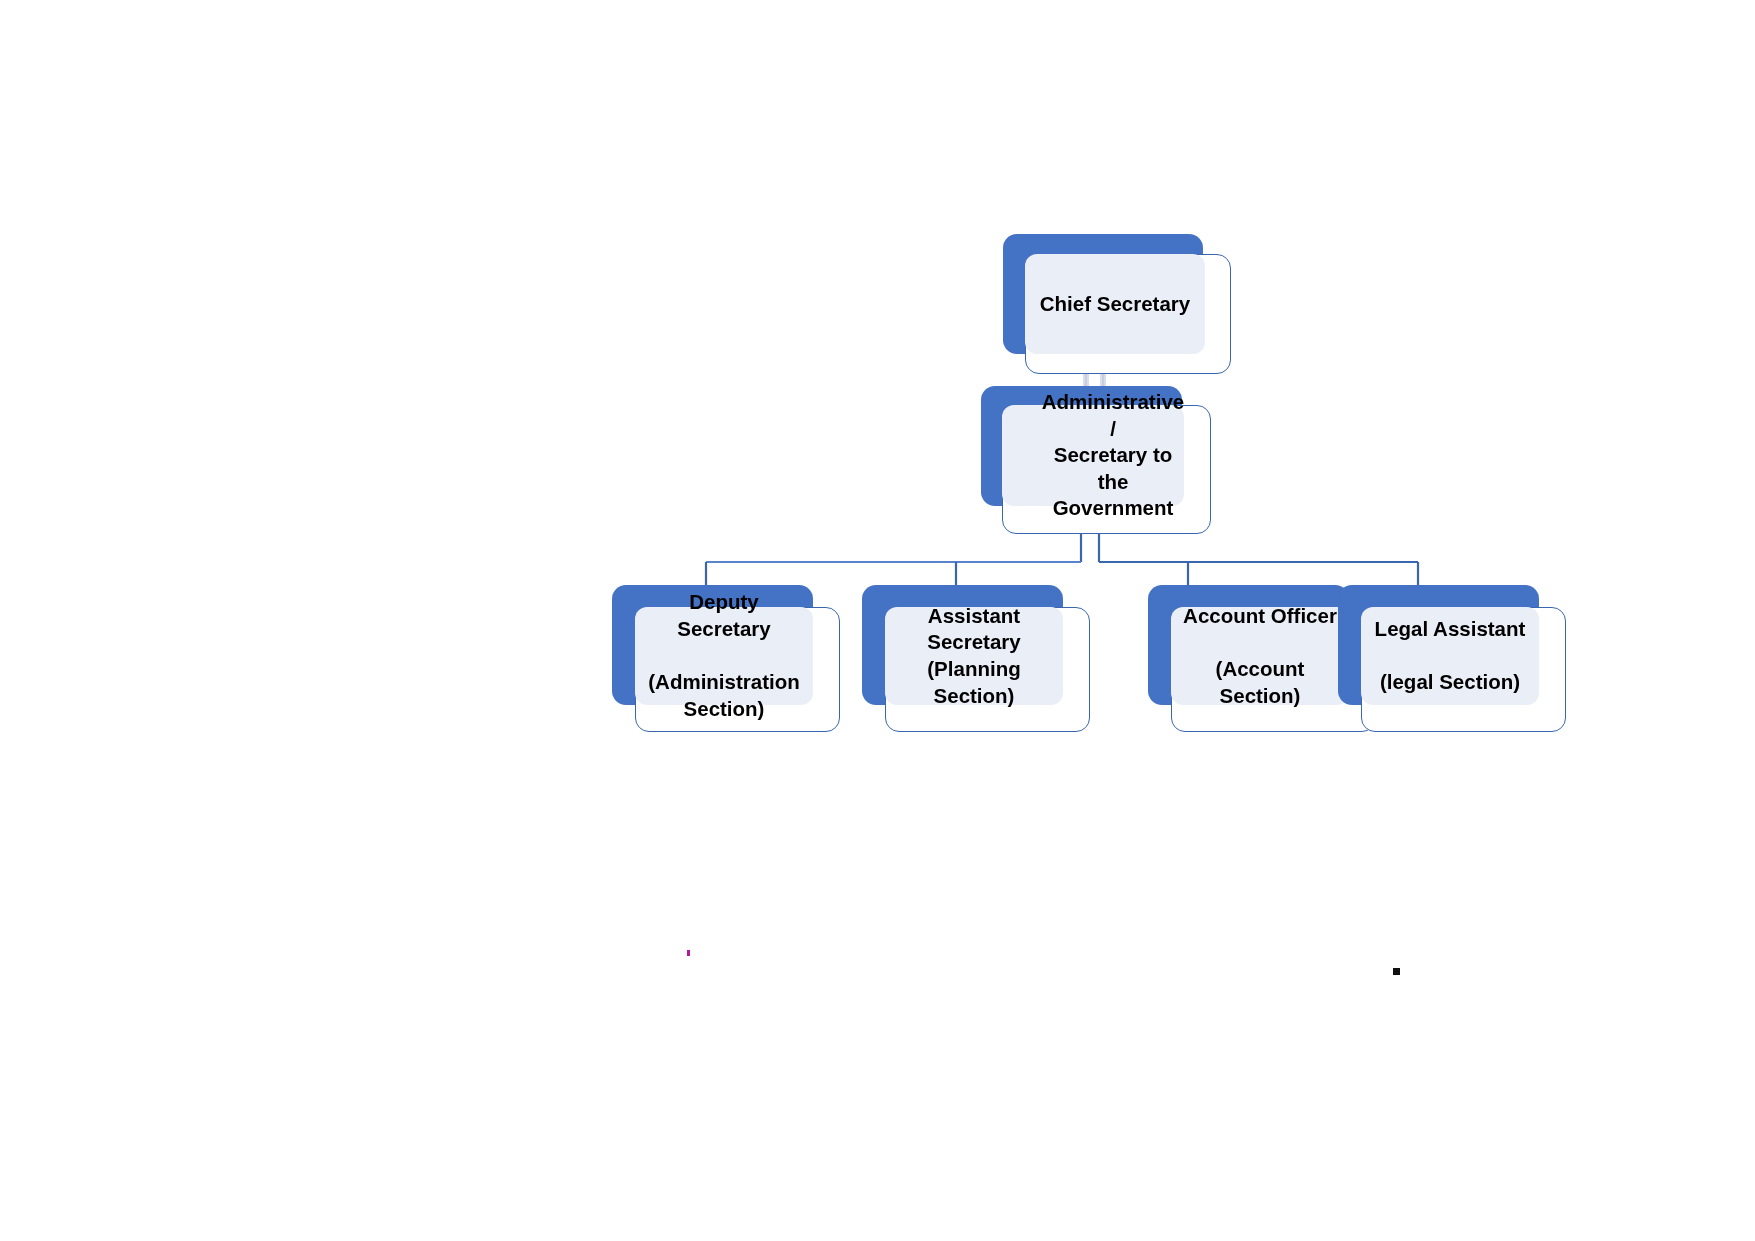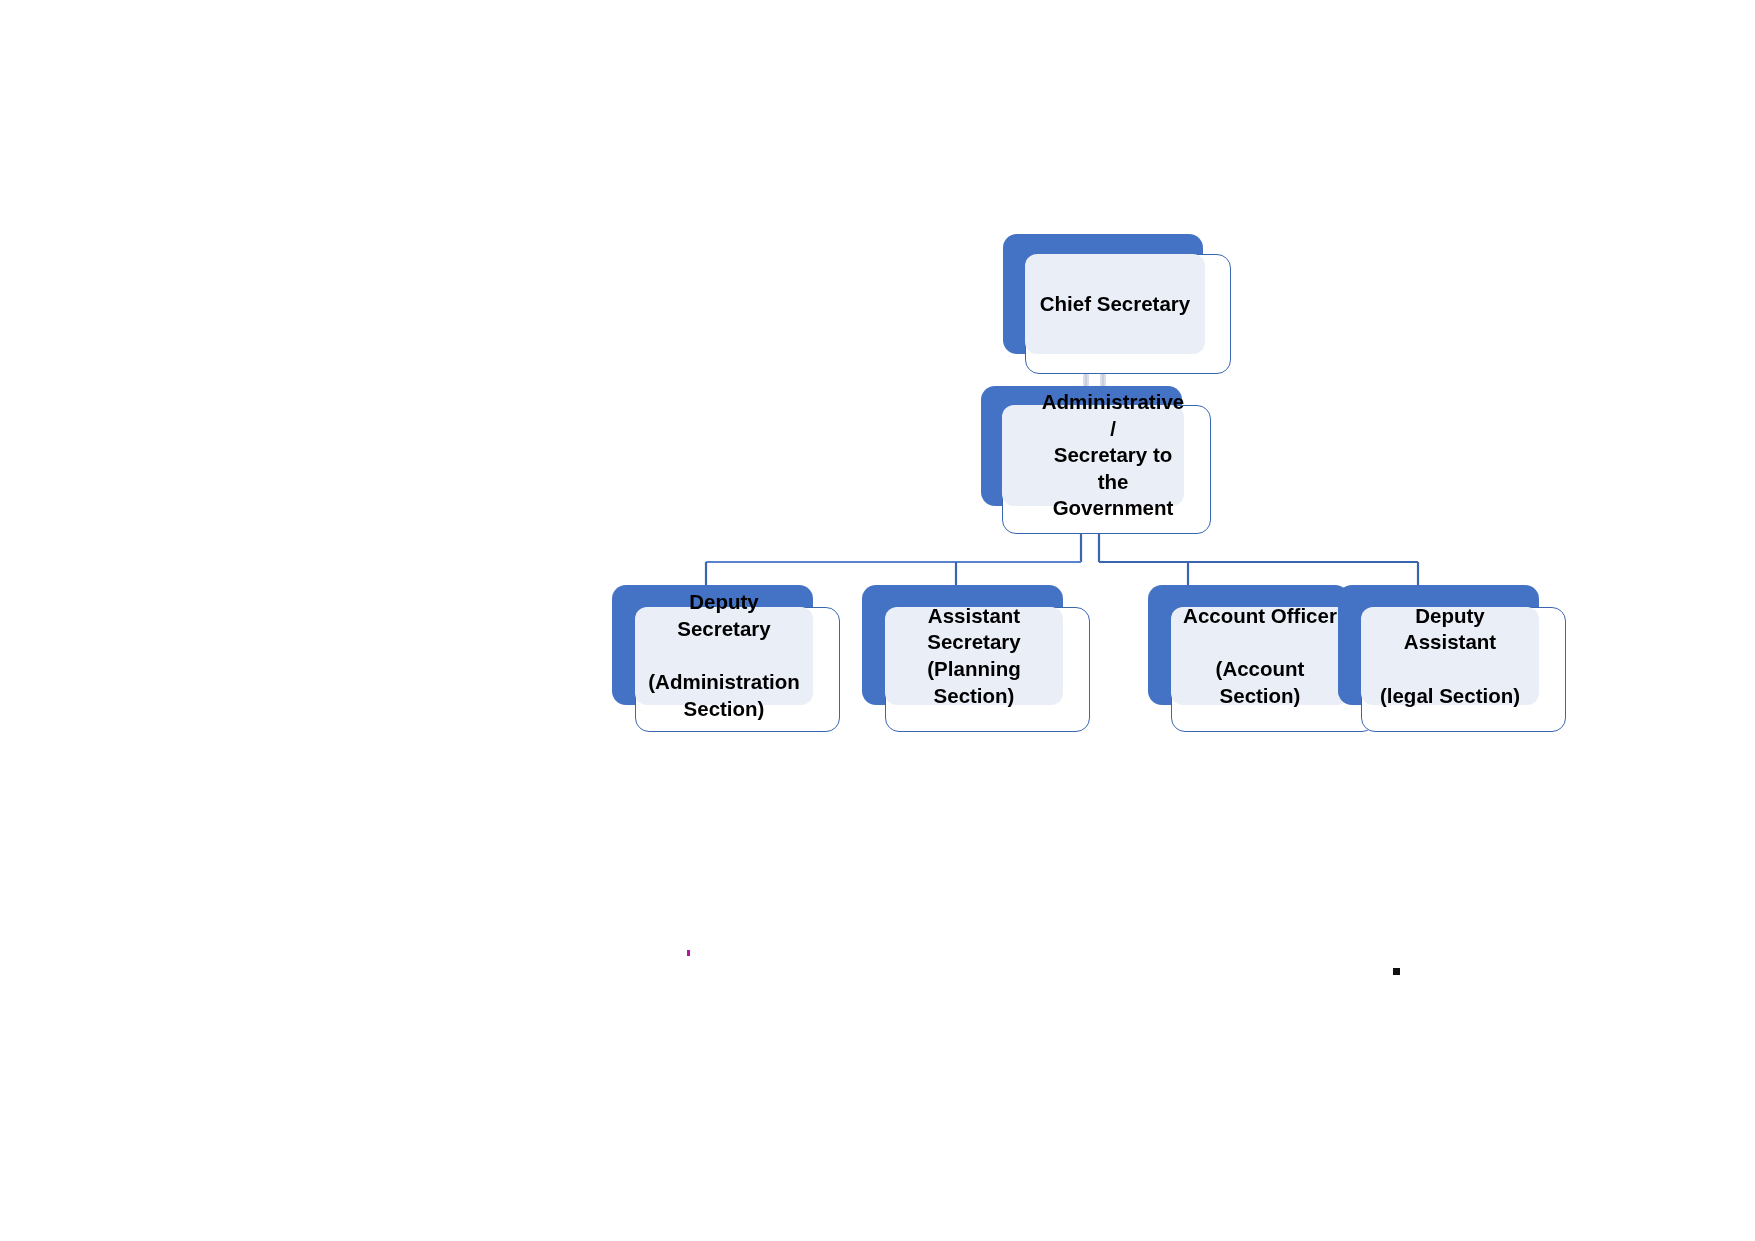--- a/index.html
+++ b/index.html
@@ -179,21 +179,21 @@
       <span class="label">Account Officer
 
 (Account Section)</span>
     </div>
   </div>
 
   <div class="node child" id="node-legal">
     <div class="plate-solid"></div>
     <div class="plate-outline"></div>
     <div class="plate-fill">
-      <span class="label">Deputy Assistant
+      <span class="label">Legal Assistant
 
 (legal Section)</span>
     </div>
   </div>
 
   <div class="dot" id="dot-left"></div>
   <div class="dot" id="dot-right"></div>
 
 </div>
 

